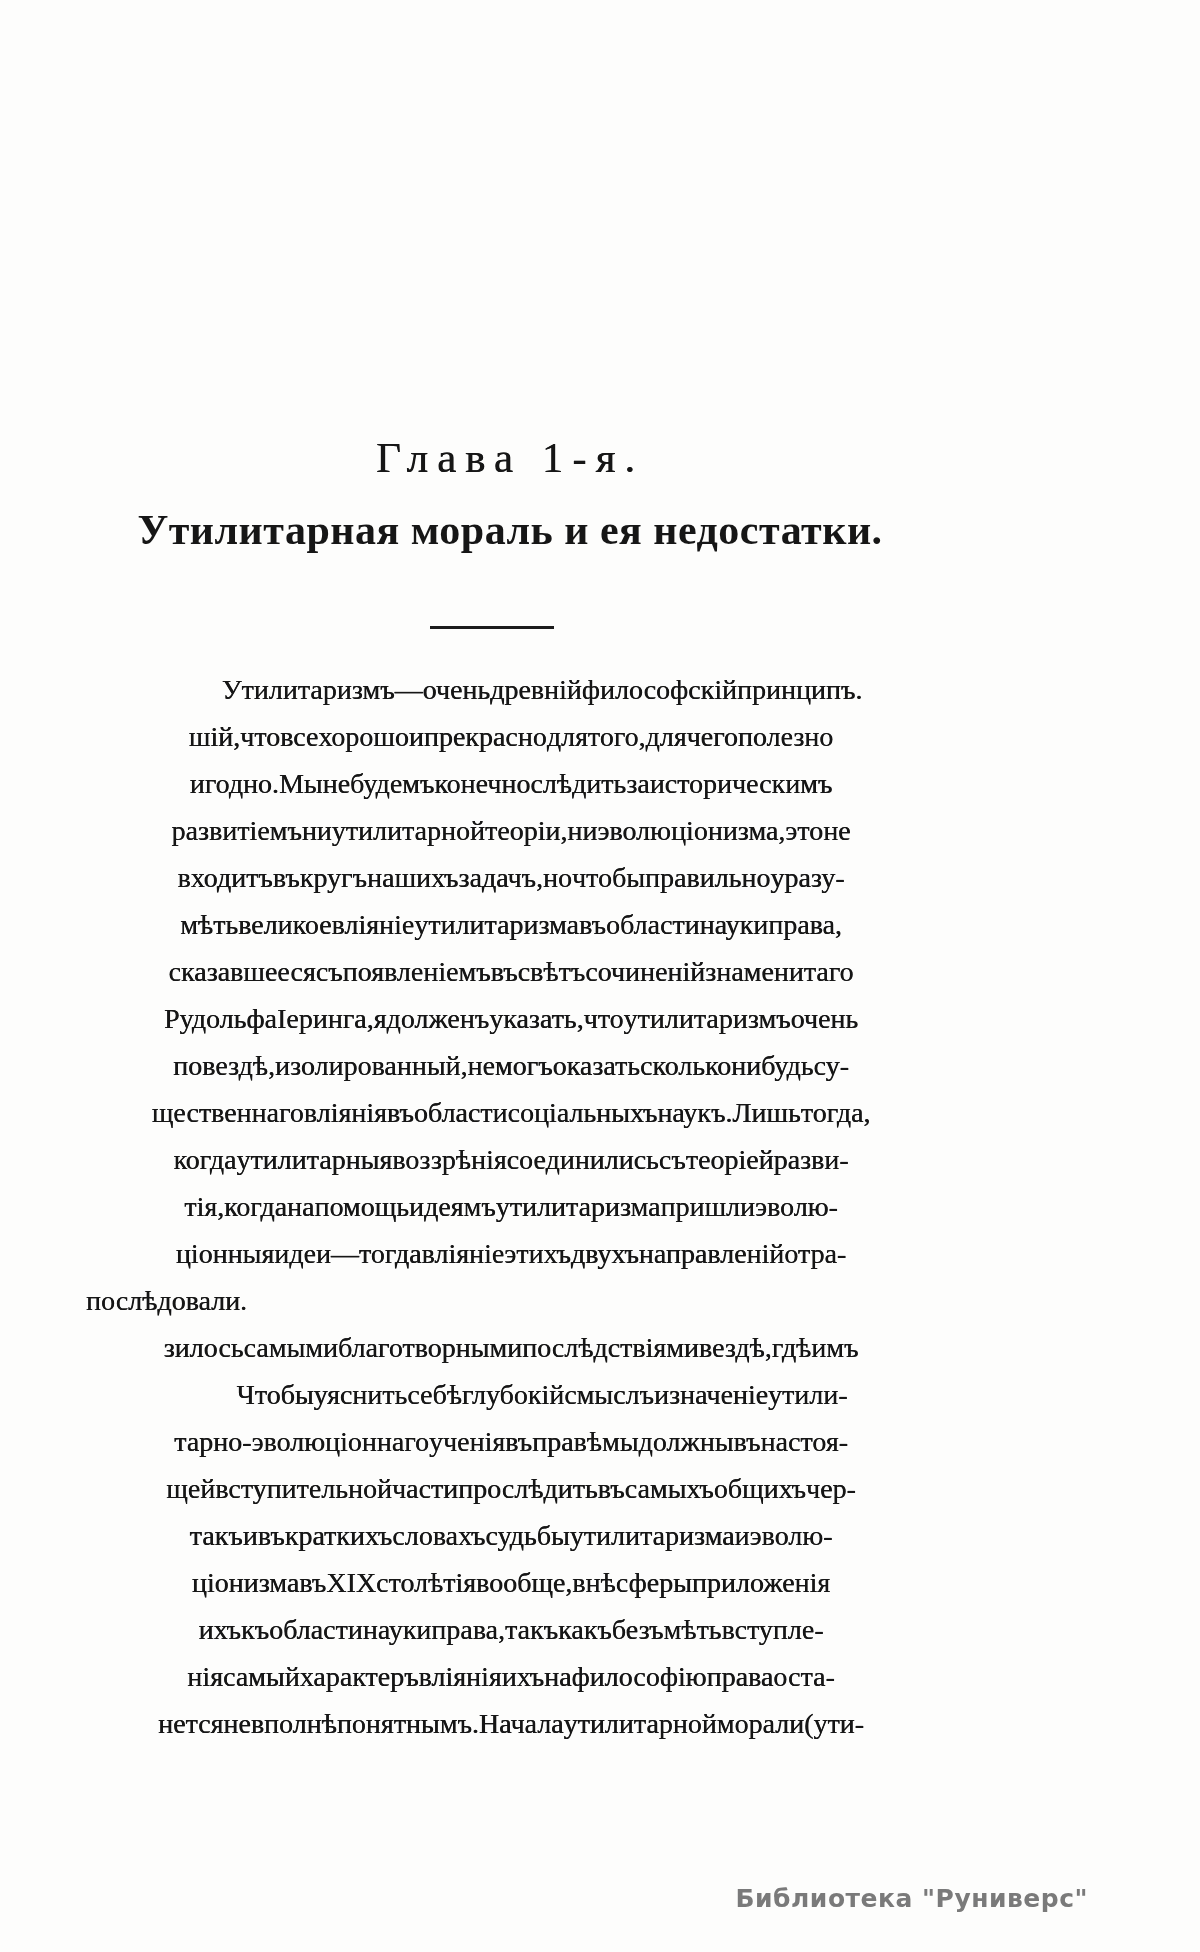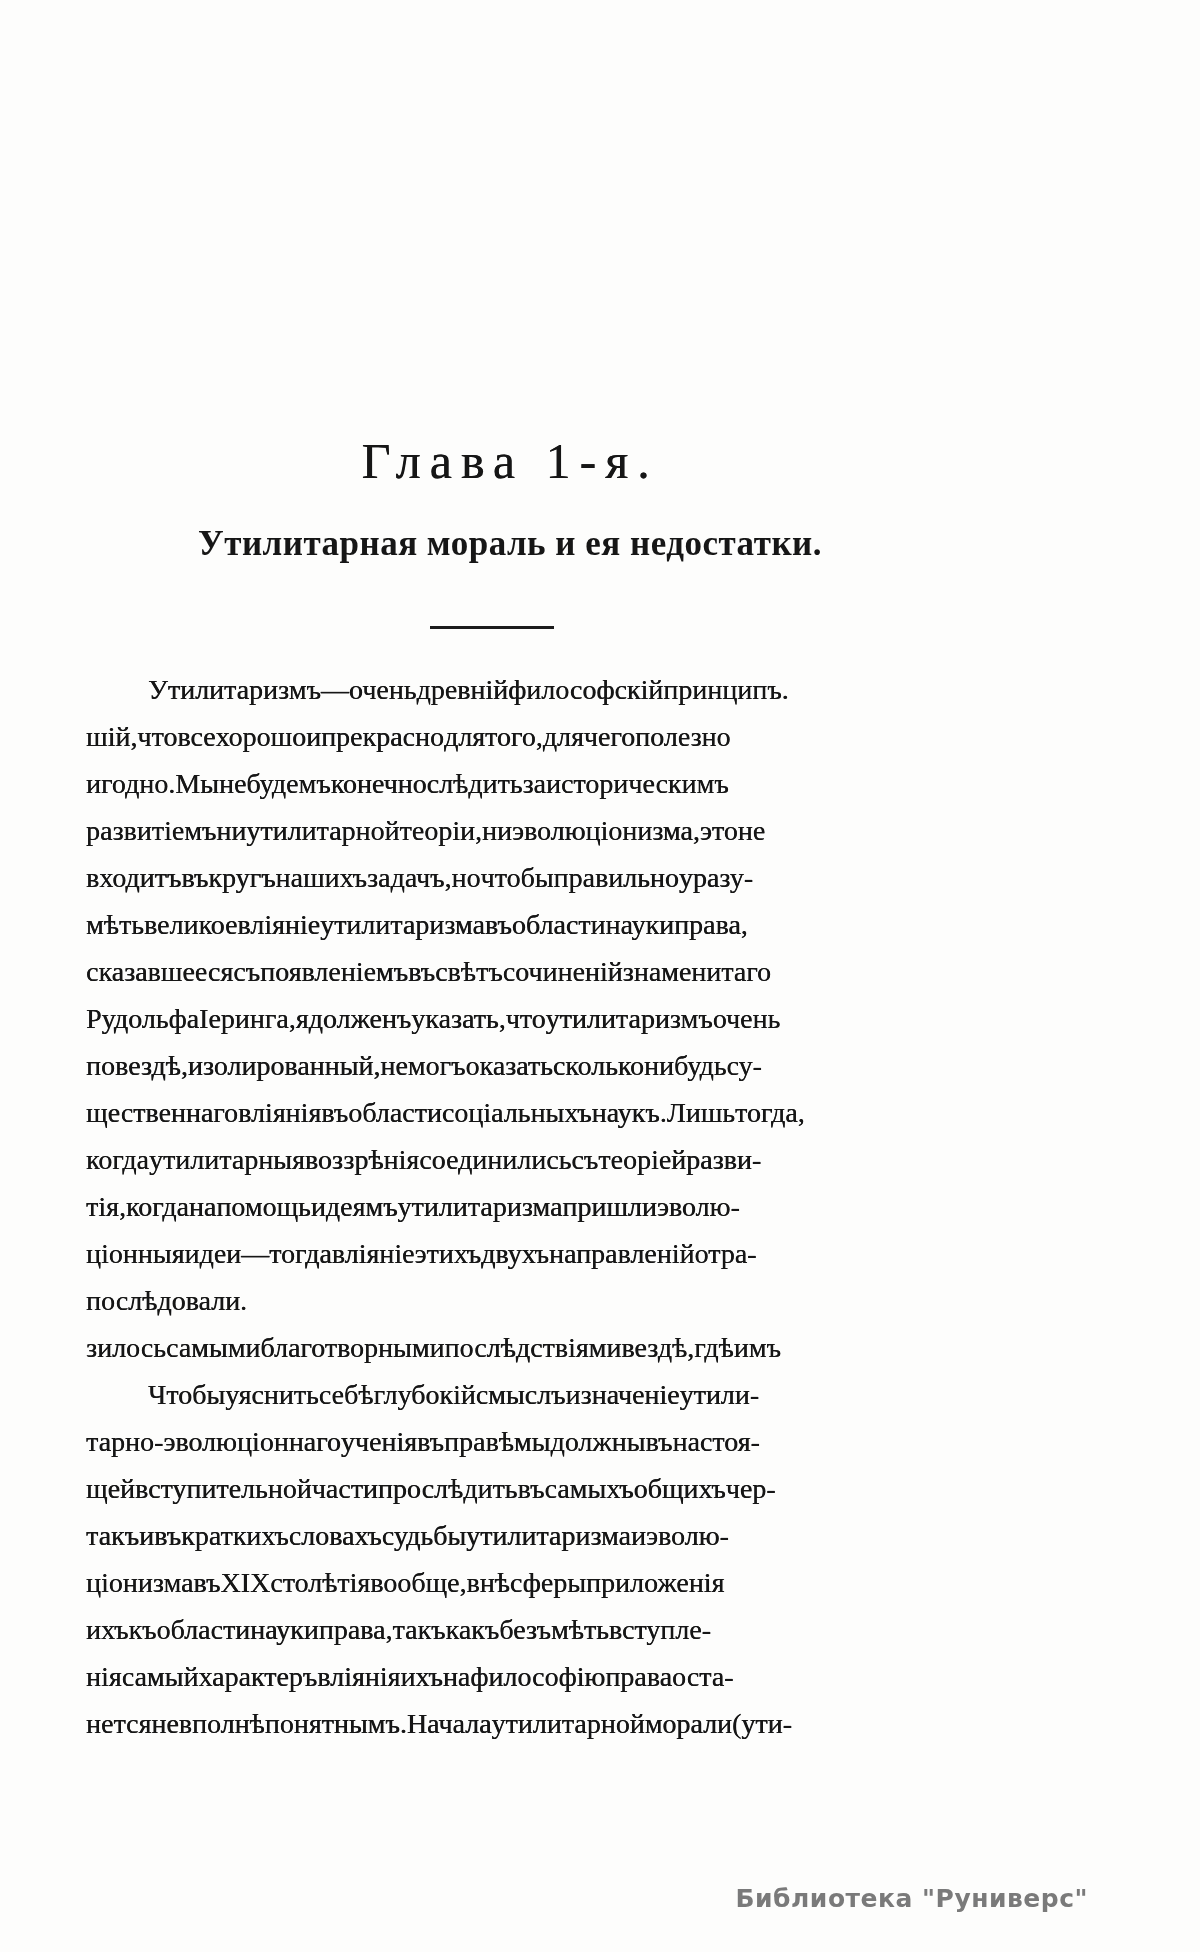--- a/index.html
+++ b/index.html
@@ -17,35 +17,35 @@
     font-family: "Liberation Serif", "DejaVu Serif", serif;
     overflow: hidden;
   }
   .chapter-title {
     position: absolute;
     top: 434px;
     left: 85px;
     width: 850px;
     margin: 0;
     text-align: center;
-    font-size: 50px;
+    font-size: 43px;
     line-height: 1.1;
     font-weight: 400;
     letter-spacing: 9px;
     text-shadow: 0.4px 0 0 currentColor;
     white-space: nowrap;
   }
   .chapter-subtitle {
     position: absolute;
-    top: 523px;
+    top: 505px;
     left: 85px;
     width: 850px;
     margin: 0;
     text-align: center;
-    font-size: 35px;
+    font-size: 42px;
     line-height: 1.2;
     font-weight: 700;
     letter-spacing: 0.5px;
     white-space: nowrap;
   }
   .rule {
     position: absolute;
     top: 626px;
     left: 430px;
     width: 124px;
@@ -55,21 +55,21 @@
   .body-text {
     position: absolute;
     top: 674px;
     left: 86px;
     width: 850px;
     font-size: 28px;
     text-shadow: 0.35px 0 0 currentColor;
   }
   .line {
     display: flex;
-    justify-content: flex-start;
+    justify-content: center;
     align-items: baseline;
     height: 47px;
     white-space: nowrap;
   }
   .line.indent { padding-left: 62px; }
   .line.no-justify { justify-content: flex-start; gap: 11px; }
   .watermark {
     position: absolute;
     top: 1884px;
     right: 112px;

